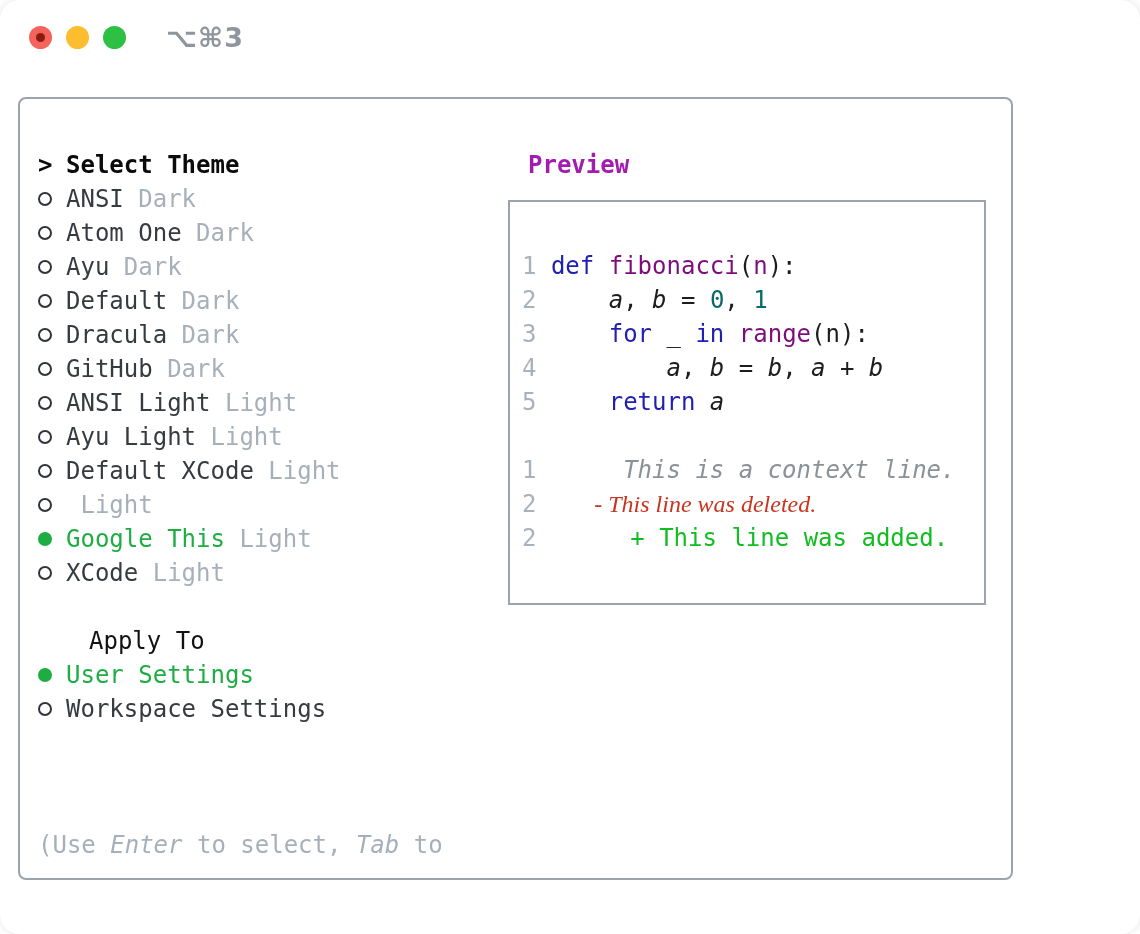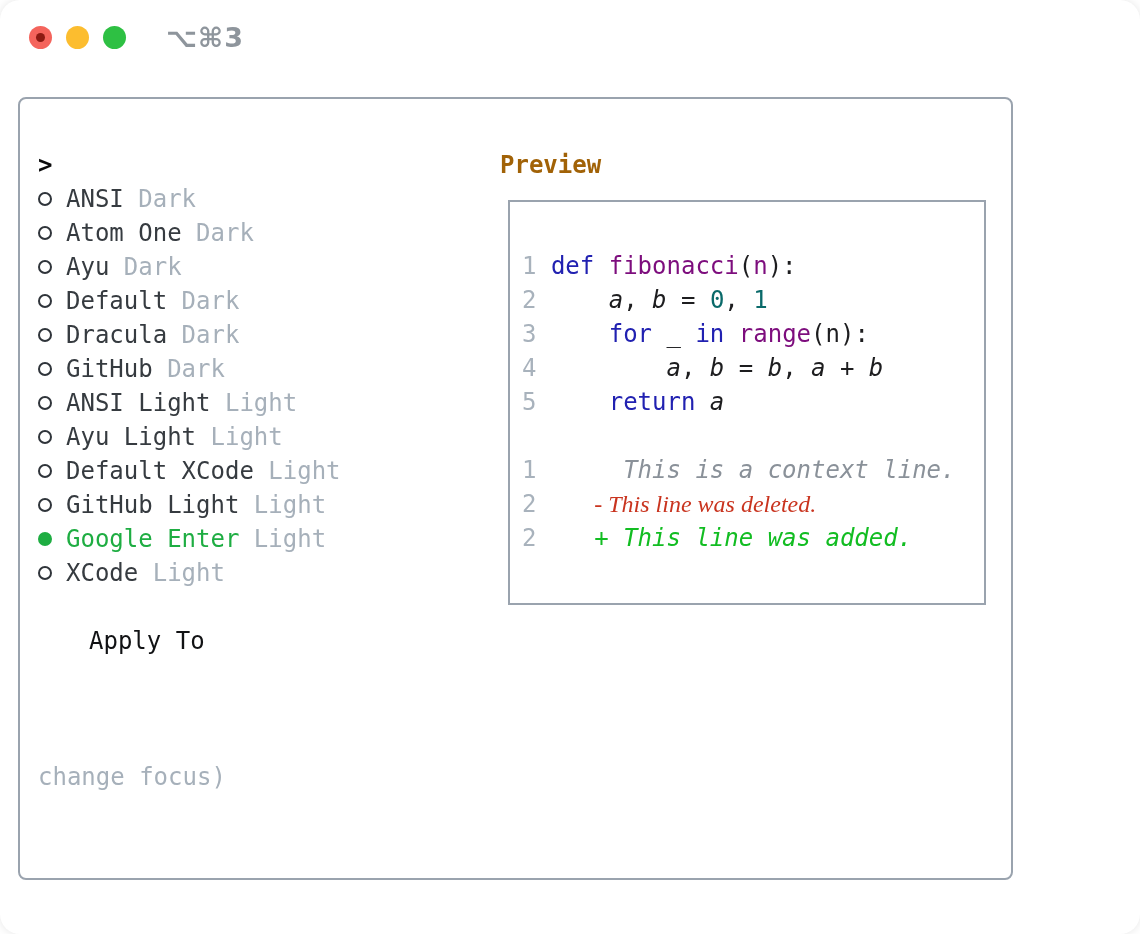--- a/index.html
+++ b/index.html
@@ -34,75 +34,81 @@
   .radio{width:14px;height:14px;border:2px solid #2f343a;border-radius:50%;box-sizing:border-box;}
   .radio.sel{background:var(--selection-green);border-color:var(--selection-green);}
   .hdr{font-weight:bold;color:#0b0b0c;}
   .subhdr{color:#111214;margin-left:23px;}
   .tlabel{color:var(--text-dark);}
   .tlabel.sel{color:var(--selection-green);}
   .tvariant{color:var(--muted);}
   .help{color:var(--muted);font-size:24px;line-height:34px;white-space:pre;}
   .help em{font-style:italic;}
   
-  .preview-hdr{position:absolute;left:480px;top:49px;line-height:34px;font-size:24px;font-weight:bold;color:#a16207;}
+  .preview-hdr{position:absolute;left:508px;top:49px;line-height:34px;font-size:24px;font-weight:bold;color:#a21caf;}
   .preview-box{
     position:absolute;left:488px;top:101px;width:478px;height:405px;
     border:2px solid var(--border);box-sizing:border-box;background:#fff;
   }
   .code{font-size:24px;line-height:34px;white-space:pre;padding:47px 0 0 12px;}
   .ln{color:var(--line-number);}
   .kw{color:var(--keyword);}
   .fn{color:var(--name-func);}
   .lit{color:var(--literal);}
   .pln{color:var(--code-plain);}
   .var{color:var(--code-plain);font-style:italic;}
   .ctx{color:var(--diff-context);font-style:italic;}
   .del{color:var(--diff-deleted);font-style:italic;font-family:Liberation Serif, serif;}
-  .add{color:var(--diff-added);font-style:italic;}
+  .add{color:var(--diff-added);margin-left:36px;}
 </style>
 </head>
 <body>
 
 <div class="card">
   <div class="titlebar">
     <span class="light red">
         <span class="dot"></span>
       </span>
     <span class="light yellow"></span>
     <span class="light green"></span>
     <span class="win-title">⌥⌘3</span>
   </div>
 
   <div class="main-box">
     <div class="left">
       <div class="row">
         <span class="marker"><span class="cursor">&gt;</span></span>
+        <span class="hdr">Select Theme</span>
       </div>
       <div id="theme-list">
           <div class="row"><span class="marker"><span class="radio"></span></span><span class="tlabel">ANSI</span><span class="tvariant"> Dark</span></div>
           <div class="row"><span class="marker"><span class="radio"></span></span><span class="tlabel">Atom One</span><span class="tvariant"> Dark</span></div>
           <div class="row"><span class="marker"><span class="radio"></span></span><span class="tlabel">Ayu</span><span class="tvariant"> Dark</span></div>
           <div class="row"><span class="marker"><span class="radio"></span></span><span class="tlabel">Default</span><span class="tvariant"> Dark</span></div>
           <div class="row"><span class="marker"><span class="radio"></span></span><span class="tlabel">Dracula</span><span class="tvariant"> Dark</span></div>
           <div class="row"><span class="marker"><span class="radio"></span></span><span class="tlabel">GitHub</span><span class="tvariant"> Dark</span></div>
           <div class="row"><span class="marker"><span class="radio"></span></span><span class="tlabel">ANSI Light</span><span class="tvariant"> Light</span></div>
           <div class="row"><span class="marker"><span class="radio"></span></span><span class="tlabel">Ayu Light</span><span class="tvariant"> Light</span></div>
           <div class="row"><span class="marker"><span class="radio"></span></span><span class="tlabel">Default XCode</span><span class="tvariant"> Light</span></div>
-          <div class="row"><span class="marker"><span class="radio"></span></span><span class="tlabel">GitHub Light</span><span class="tvariant"> Light</span></div>
-          <div class="row"><span class="marker"><span class="radio sel"></span></span><span class="tlabel sel">Google Enter</span><span class="tvariant"> Light</span></div>
+          <div class="row"><span class="marker"><span class="radio"></span></span><span class="tvariant"> Light</span></div>
+          <div class="row"><span class="marker"><span class="radio sel"></span></span><span class="tlabel sel">Google This</span><span class="tvariant"> Light</span></div>
           <div class="row"><span class="marker"><span class="radio"></span></span><span class="tlabel">XCode</span><span class="tvariant"> Light</span></div>
         </div>
       <div class="row"></div>
       <div class="row">
         <span class="marker"></span>
         <span class="subhdr">Apply To</span>
       </div>
+      <div id="apply-list">
+          <div class="row"><span class="marker"><span class="radio sel"></span></span><span class="tlabel sel">User Settings</span></div>
+          <div class="row"><span class="marker"><span class="radio"></span></span><span class="tlabel">Workspace Settings</span></div>
+        </div>
       <div class="row"></div>
       <div class="help">
+        <div><span>(Use </span><em>Enter</em><span> to select, </span><em>Tab</em><span> to</span></div>
         <div>change focus)</div>
       </div>
     </div>
 
     <div class="preview-hdr">Preview</div>
     <div class="preview-box">
       <div class="code" id="code"><div class="cl"><span class="ln">1</span><span class="pln"> </span><span class="kw">def</span><span class="pln"> </span><span class="fn">fibonacci</span><span class="pln">(</span><span class="fn">n</span><span class="pln">):</span></div><div class="cl"><span class="ln">2</span><span class="pln">     </span><span class="var">a</span><span class="pln">, </span><span class="var">b</span><span class="pln"> = </span><span class="lit">0</span><span class="pln">, </span><span class="lit">1</span></div><div class="cl"><span class="ln">3</span><span class="pln">     </span><span class="kw">for</span><span class="pln"> </span><span class="var">_</span><span class="pln"> </span><span class="kw">in</span><span class="pln"> </span><span class="fn">range</span><span class="pln">(n):</span></div><div class="cl"><span class="ln">4</span><span class="pln">         </span><span class="var">a</span><span class="pln">, </span><span class="var">b</span><span class="pln"> = </span><span class="var">b</span><span class="pln">, </span><span class="var">a</span><span class="pln"> + </span><span class="var">b</span></div><div class="cl"><span class="ln">5</span><span class="pln">     </span><span class="kw">return</span><span class="pln"> </span><span class="var">a</span></div><div class="cl"><span class="ln"> </span></div><div class="cl"><span class="ln">1</span><span class="ctx">      This is a context line.</span></div><div class="cl"><span class="ln">2</span><span class="pln">    </span><span class="del">- This line was deleted.</span></div><div class="cl"><span class="ln">2</span><span class="pln">    </span><span class="add">+ This line was added.</span></div></div>
     </div>
   </div>
 </div>

